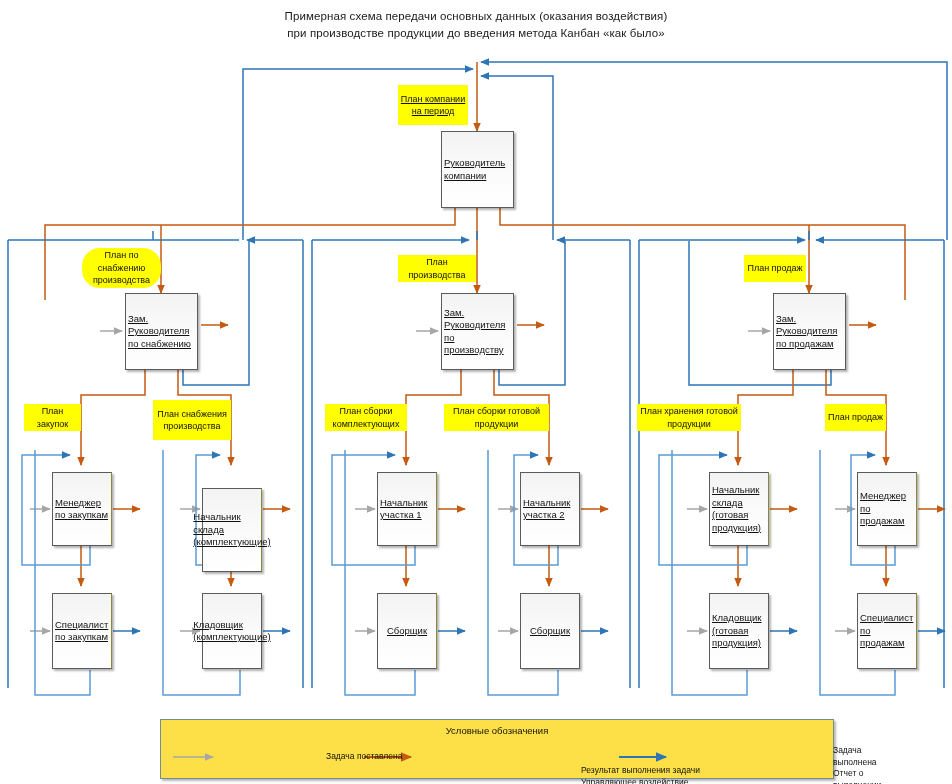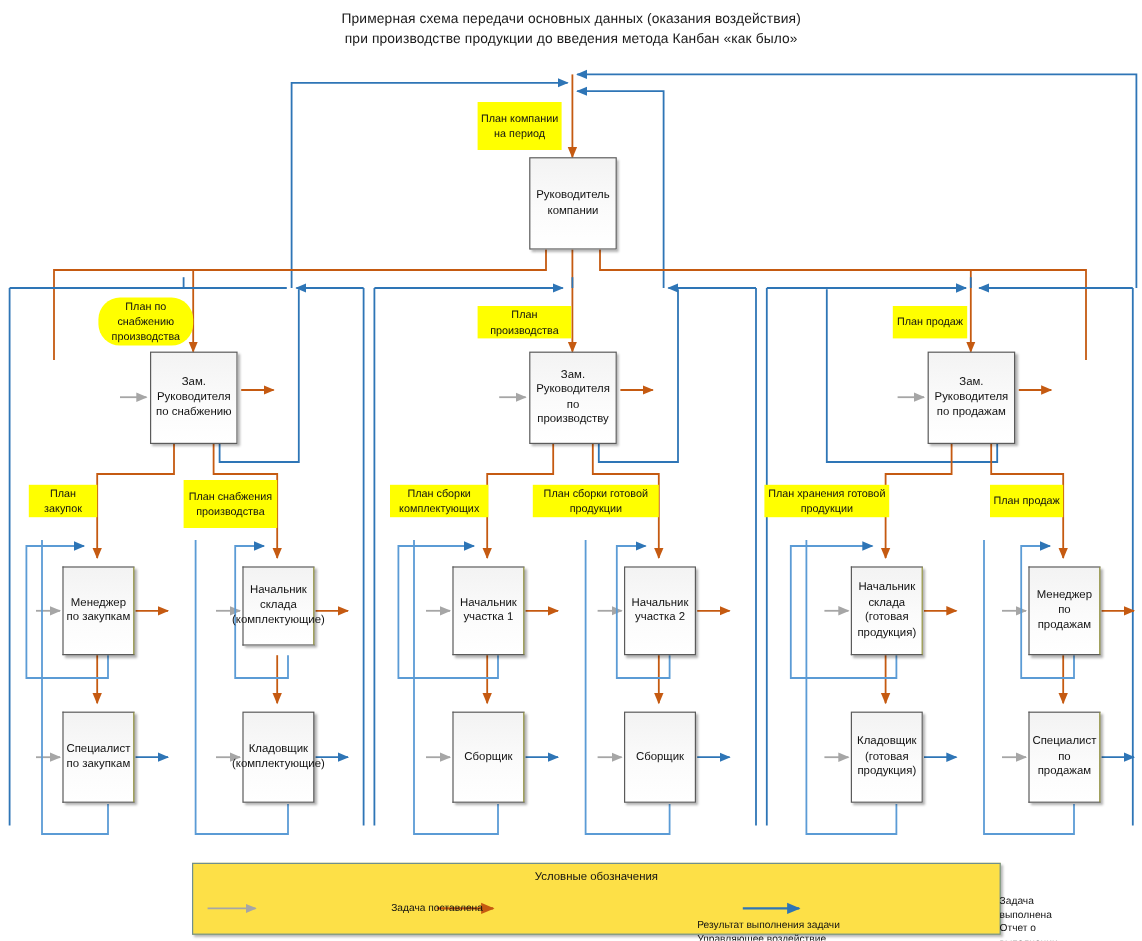--- a/index.html
+++ b/index.html
@@ -11,22 +11,22 @@
     position:absolute;left:0;top:8px;width:952px;text-align:center;
     font-size:11.5px;color:#1a1a1a;line-height:17px;letter-spacing:.1px;
   }
 
   .node{
     position:absolute;box-sizing:border-box;
     background:linear-gradient(180deg,#f3f3f3 0%,#fbfbfb 55%,#ffffff 100%);
     border:1.2px solid #5b5b5b;
     box-shadow:2px 2px 2px rgba(0,0,0,.30);
     display:flex;align-items:center;justify-content:center;
-    text-align:center;font-size:9.5px;color:#111;line-height:12.5px;
-    padding:2px;z-index:6;
+    text-align:left;font-size:9.5px;color:#111;line-height:12.5px;
+    padding:2px;z-index:6;text-decoration:underline;
   }
   .node.olive{border-right-color:#8a8a36;}
 
   .tag{
     position:absolute;box-sizing:border-box;background:#ffff00;
     font-size:9px;color:#111;line-height:12.5px;text-align:center;
     display:flex;align-items:center;justify-content:center;padding:1px 2px;
     z-index:8;
   }
 
@@ -206,21 +206,21 @@
   <div class="node" style="left:441px;top:293px;width:73px;height:77px;">
     <span>Зам. Руководителя по производству</span>
   </div>
   <div class="node" style="left:773px;top:293px;width:73px;height:77px;">
     <span>Зам. Руководителя по продажам</span>
   </div>
 
   <div class="node olive" style="left:52px;top:472px;width:60px;height:74px;">
     <span>Менеджер по закупкам</span>
   </div>
-  <div class="node olive" style="left:202px;top:472px;width:60px;height:66px;">
+  <div class="node olive" style="left:202px;top:488px;width:60px;height:84px;">
     <span>Начальник склада (комплектующие)</span>
   </div>
   <div class="node olive" style="left:377px;top:472px;width:60px;height:74px;">
     <span>Начальник участка 1</span>
   </div>
   <div class="node" style="left:520px;top:472px;width:60px;height:74px;">
     <span>Начальник участка 2</span>
   </div>
   <div class="node olive" style="left:709px;top:472px;width:60px;height:74px;">
     <span>Начальник склада (готовая продукция)</span>
@@ -241,21 +241,21 @@
   <div class="node" style="left:520px;top:593px;width:60px;height:76px;">
     <span>Сборщик</span>
   </div>
   <div class="node" style="left:709px;top:593px;width:60px;height:76px;">
     <span>Кладовщик (готовая продукция)</span>
   </div>
   <div class="node olive" style="left:857px;top:593px;width:60px;height:76px;">
     <span>Специалист по продажам</span>
   </div>
 
-  <div class="tag" style="left:398px;top:85px;width:70px;height:40px;">
+  <div class="tag" style="left:398px;top:85px;width:70px;height:40px;text-decoration:underline;">
     <span>План компании на период</span>
   </div>
 
   <div class="tag" style="left:82px;top:248px;width:79px;height:40px;border-radius:18px;">
     <span>План по снабжению производства</span>
   </div>
   <div class="tag" style="left:398px;top:255px;width:78px;height:27px;">
     <span>План производства</span>
   </div>
   <div class="tag" style="left:744px;top:255px;width:62px;height:27px;">

